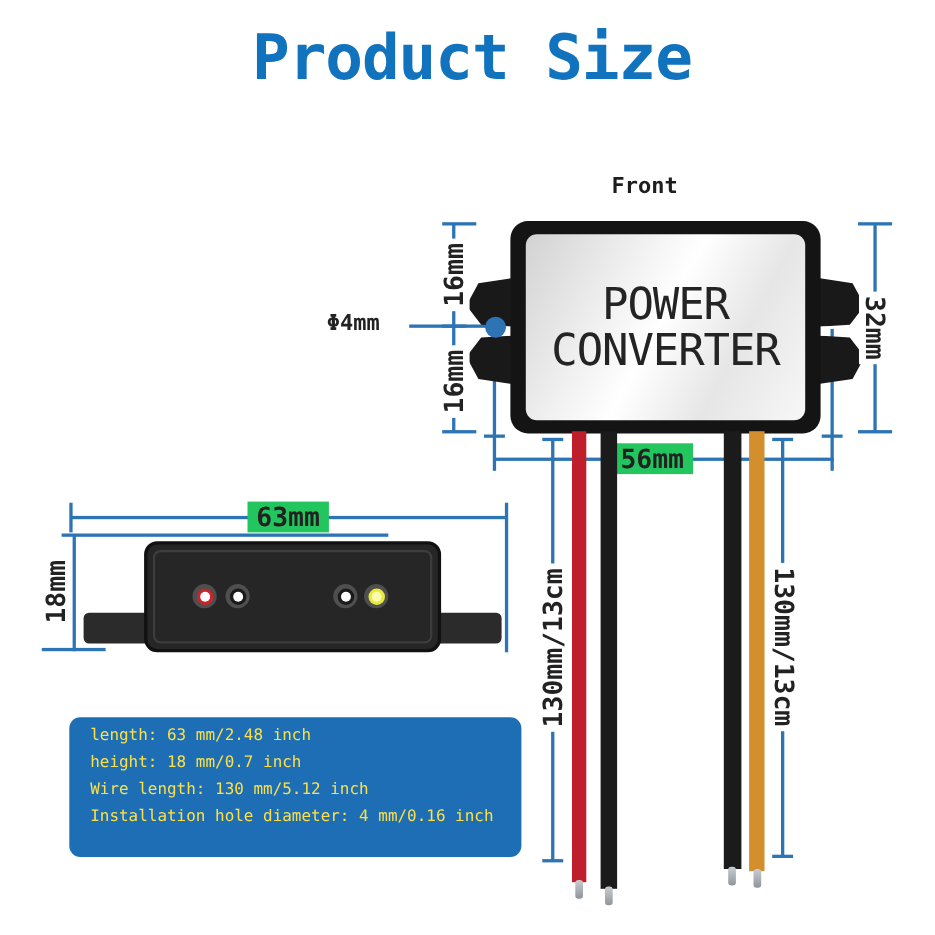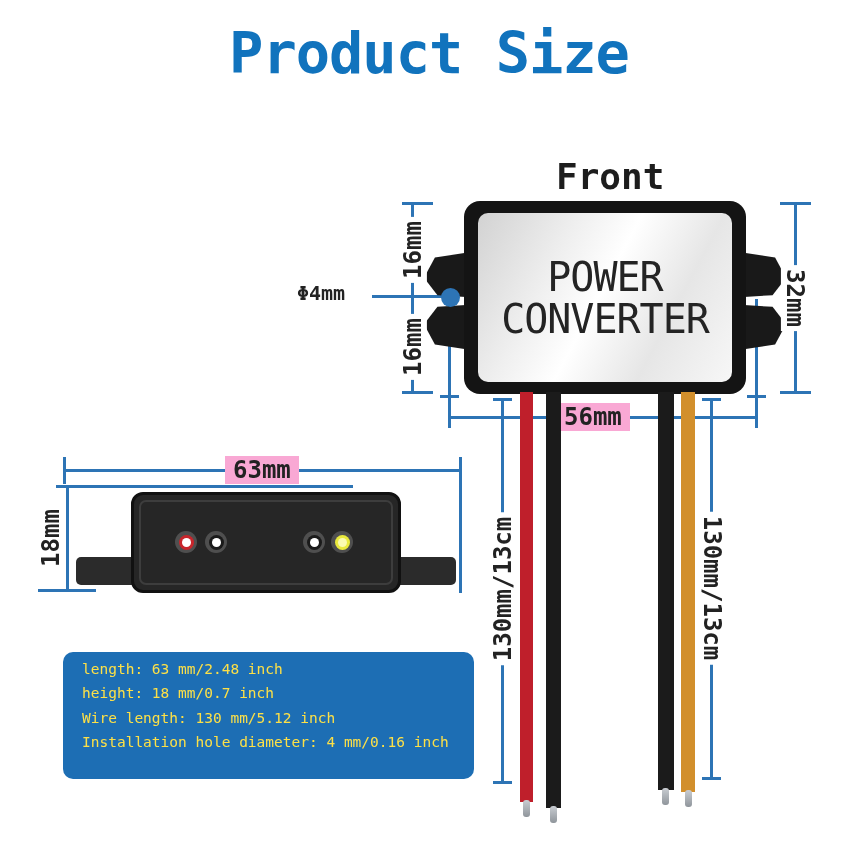--- a/index.html
+++ b/index.html
@@ -4,21 +4,21 @@
 <style>
   html,body{margin:0;padding:0;background:#ffffff;}
   .canvas{position:relative;width:850px;height:850px;background:#ffffff;overflow:hidden;
           font-family:"DejaVu Sans Mono",monospace;}
   .abs{position:absolute;}
   
   .title{left:214px;top:20px;width:430px;text-align:center;font-size:57px;font-weight:bold;
          color:#1173bd;letter-spacing:-1px;white-space:nowrap;}
   .viewlabel{font-weight:bold;color:#1d1d1d;white-space:nowrap;}
   .dimtext{font-weight:bold;font-size:24px;color:#222;white-space:nowrap;}
-  .chip{background:#f9a8d4;padding:0 8px;z-index:3;}
+  .chip{background:#22c55e;padding:0 8px;z-index:3;}
   
   .vtext{display:flex;align-items:center;justify-content:center;z-index:3;}
   .vtext>span{white-space:nowrap;background:#ffffff;padding:0 4px;font-weight:bold;
               font-size:24px;color:#222;}
   .vtext.ccw>span{transform:rotate(-90deg);}
   .vtext.cw>span{transform:rotate(90deg);}
   
   .hline,.vline{background:#2d74b5;z-index:1;}
   .hline{height:3px;}
   .vline{width:3px;}
@@ -51,21 +51,21 @@
            box-sizing:border-box;padding:5px 0 0 19px;z-index:2;}
   .specbox .specline{display:block;color:#fde047;font-size:14.5px;line-height:24.4px;white-space:nowrap;}
 </style>
 </head>
 <body>
 
 <div class="canvas">
 
   <div class="abs title">Product Size</div>
 
-  <div class="abs viewlabel" style="left:556px;top:156px;font-size:36px;">Front</div>
+  <div class="abs viewlabel" style="left:556px;top:156px;font-size:20px;">Front</div>
 
   <div class="abs vline" style="left:411px;top:203px;height:190px;"></div>
   <div class="abs hline" style="left:402px;top:202px;width:31px;"></div>
   <div class="abs hline" style="left:402px;top:295px;width:22px;"></div>
   <div class="abs hline" style="left:402px;top:391px;width:31px;"></div>
   <div class="abs vtext ccw" style="left:396px;top:205px;width:34px;height:90px;">
       <span>16mm</span>
     </div>
   <div class="abs vtext ccw" style="left:396px;top:302px;width:34px;height:90px;">
       <span>16mm</span>

